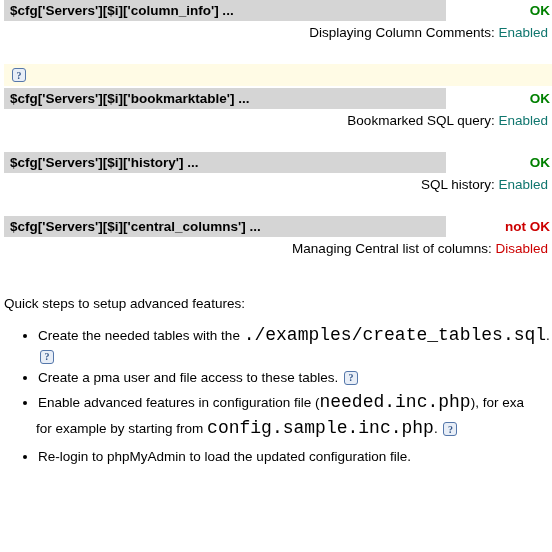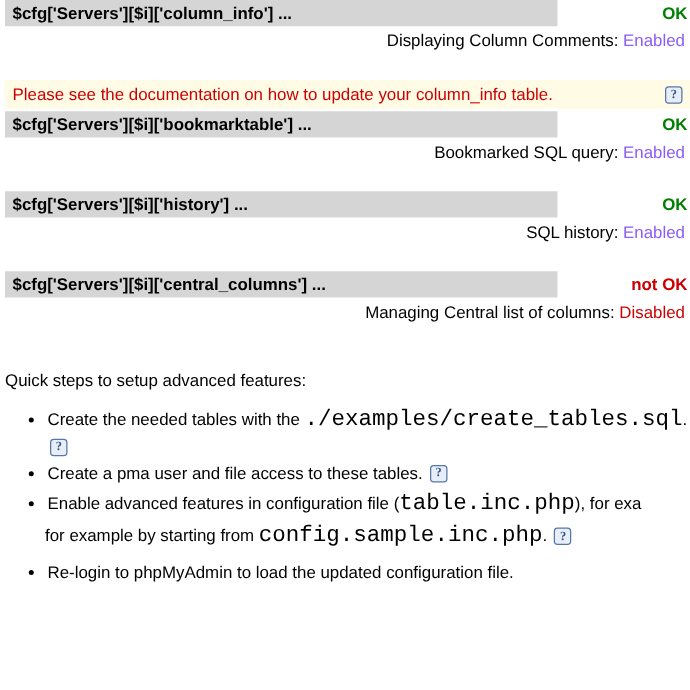--- a/index.html
+++ b/index.html
@@ -37,21 +37,21 @@
   }
   .ok { color: #008000; }
   .notok { color: #cc0000; }
   .feature-row {
     text-align: right;
     padding-right: 4px;
     margin-top: 4px;
     margin-bottom: 4px;
   }
   .feature-label { color: #000; }
-  .enabled { color: #8b5cf6; }
+  .enabled { color: #0f766e; }
   .disabled { color: #cc0000; }
   .notice {
     background: #fffbe5;
     color: #cc0000;
     padding: 4px 6px;
     margin: 4px 0 2px 4px;
     display: flex;
     align-items: center;
     gap: 4px;
   }
@@ -100,21 +100,20 @@
     <div class="cfg-label">$cfg['Servers'][$i]['column_info'] ...</div>
     <div class="cfg-status ok">OK</div>
   </div>
   <div class="feature-row">
     <span class="feature-label">Displaying Column Comments:</span>
     <span class="enabled">Enabled</span>
   </div>
 </div>
 
 <div class="notice">
-  <span class="notice-text">Please see the documentation on how to update your column_info table.</span>
   <span class="help-icon">?</span>
 </div>
 
 <div class="section" style="margin-bottom:24px;">
   <div class="cfg-row">
     <div class="cfg-label">$cfg['Servers'][$i]['bookmarktable'] ...</div>
     <div class="cfg-status ok">OK</div>
   </div>
   <div class="feature-row">
     <span class="feature-label">Bookmarked SQL query:</span>
@@ -146,21 +145,21 @@
 
 <div class="steps-title">Quick steps to setup advanced features:</div>
 <ul>
   <li>
     <span>Create the needed tables with the </span><span class="mono">./examples/create_tables.sql</span><span>. </span><span class="help-icon">?</span>
   </li>
   <li>
     <span>Create a pma user and file access to these tables. </span><span class="help-icon">?</span>
   </li>
   <li>
-    <span>Enable advanced features in configuration file (</span><span class="mono">table.inc.php</span><span>), for exa</span>
+    <span>Enable advanced features in configuration file (</span><span class="mono">needed.inc.php</span><span>), for exa</span>
   </li>
 </ul>
 <div class="after-list">
   <span>for example by starting from </span><span class="mono">config.sample.inc.php</span><span>. </span><span class="help-icon">?</span>
 </div>
 <ul style="margin-top:0;">
   <li>
     <span>Re-login to phpMyAdmin to load the updated configuration file.</span>
   </li>
 </ul>

